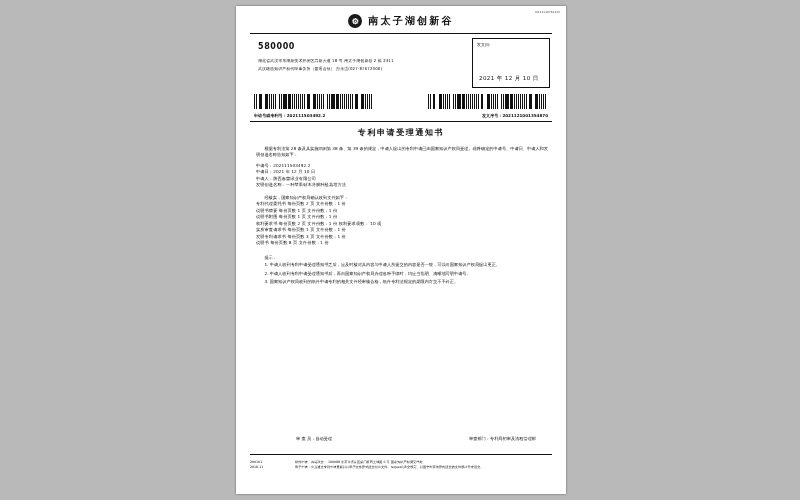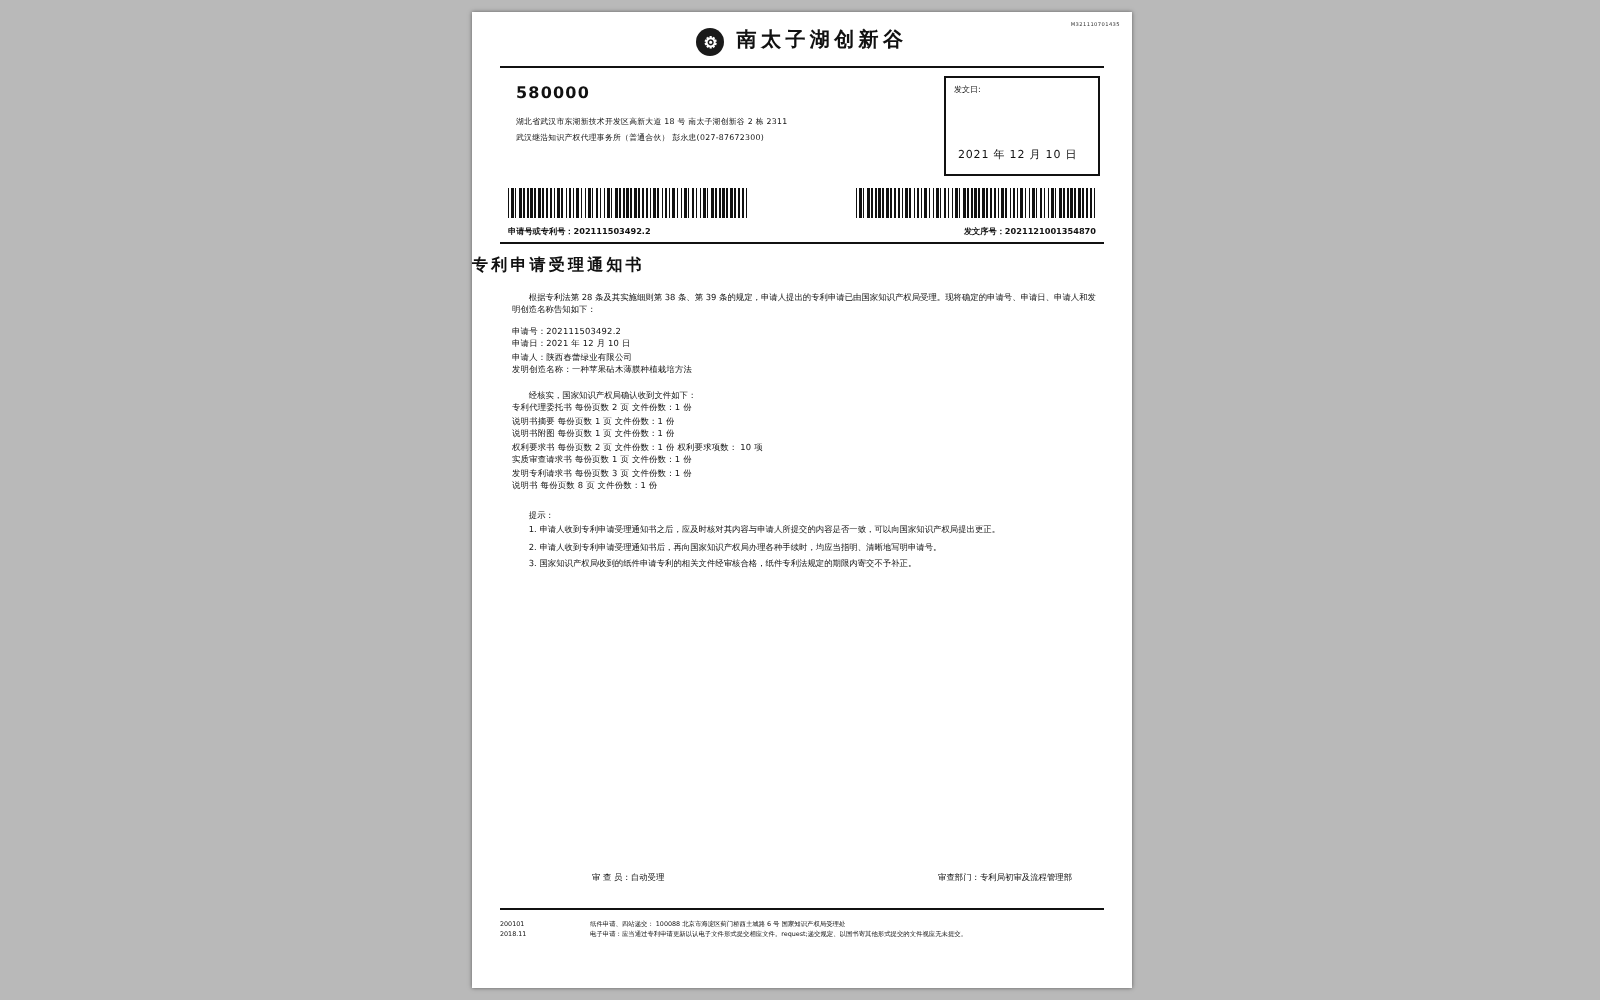--- a/index.html
+++ b/index.html
@@ -141,20 +141,21 @@
     left: 14px;
     right: 14px;
     top: 115px;
     border-top: 1px solid #111;
   }
   .doc-title {
     position: absolute;
     left: 0;
     right: 0;
     top: 122px;
+    text-align: center;
     font-size: 8px;
     font-weight: bold;
     letter-spacing: 1.6px;
     font-family: Liberation Serif, serif;
   }
   .body {
     position: absolute;
     left: 20px;
     right: 18px;
     top: 140px;

